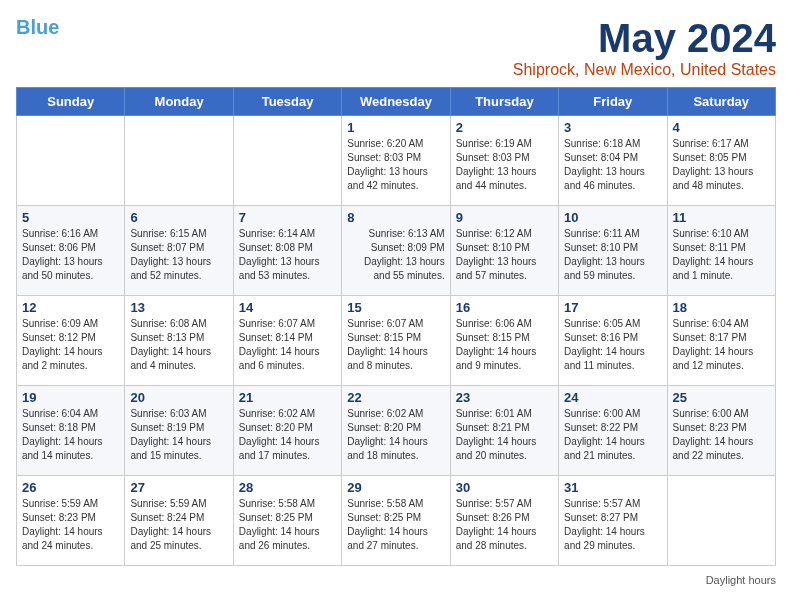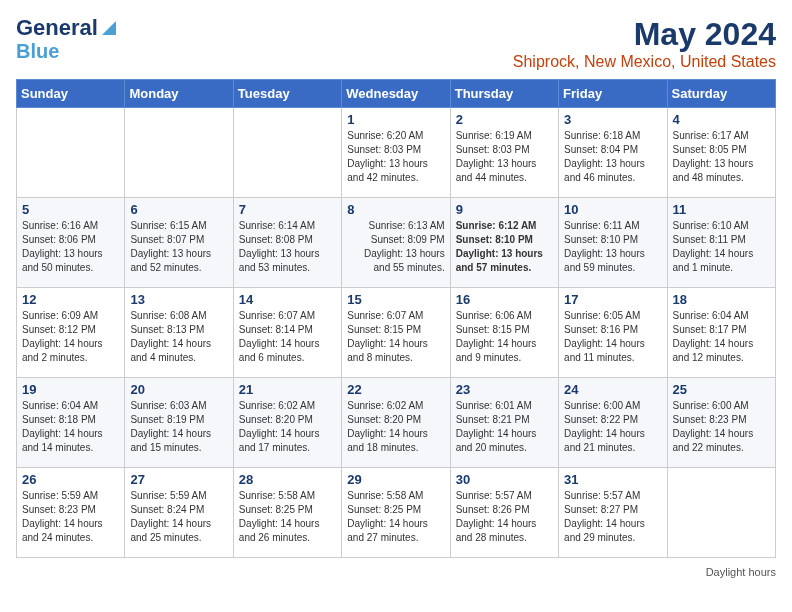--- a/index.html
+++ b/index.html
@@ -24,39 +24,39 @@
     .logo-text {
       font-size: 22px;
       font-weight: bold;
       color: #1a3a6b;
       line-height: 1.1;
     }
     .title-block {
       text-align: right;
     }
     .month-title {
-      font-size: 32px;
+      font-size: 40px;
       font-weight: bold;
       color: #1a3a6b;
     }
     .location-title {
       font-size: 16px;
       color: #c2410c;
     }
     table {
       width: 100%;
       border-collapse: collapse;
       table-layout: fixed;
     }
     thead tr th {
       background-color: #3a6bc4;
       color: #fff;
       font-size: 13px;
       padding: 6px 4px;
-      text-align: left;
+      text-align: center;
       border: 1px solid #5a8bd4;
     }
     tbody tr td {
       border: 1px solid #ccc;
       vertical-align: top;
       padding: 4px 5px;
       font-size: 10.5px;
       color: #222;
       min-height: 80px;
       height: 90px;
@@ -89,26 +89,20 @@
     .logo-line {
       display: flex;
       align-items: center;
     }
   </style>
 </head>
 <body>
 
 <div class="header">
   <div class="logo">
-    <div class="logo-line">
-      <span class="logo-text">General</span>
-      <svg width="18" height="18" viewBox="0 0 18 18">
-        <polygon points="4,16 18,2 18,16" fill="#4a9fd4"></polygon>
-      </svg>
-    </div>
     <span class="logo-text" style="color:#4a9fd4; font-size:20px;">Blue</span>
   </div>
   <div class="title-block">
     <div class="month-title">May 2024</div>
     <div class="location-title">Shiprock, New Mexico, United States</div>
   </div>
 </div>
 
 <table>
   <thead>
@@ -180,21 +174,21 @@
         </td>
         <td>
           <span class="day-number">8</span>
           <div class="day-info" style="white-space: pre-line; text-align: right;">Sunrise: 6:13 AM
 Sunset: 8:09 PM
 Daylight: 13 hours
 and 55 minutes.</div>
         </td>
         <td>
           <span class="day-number">9</span>
-          <div class="day-info" style="white-space: pre-line; font-weight: bold;">Sunrise: 6:12 AM
+          <div class="day-info" style="white-space: pre-line;">Sunrise: 6:12 AM
 Sunset: 8:10 PM
 Daylight: 13 hours
 and 57 minutes.</div>
         </td>
         <td>
           <span class="day-number">10</span>
           <div class="day-info" style="white-space: pre-line;">Sunrise: 6:11 AM
 Sunset: 8:10 PM
 Daylight: 13 hours
 and 59 minutes.</div>

